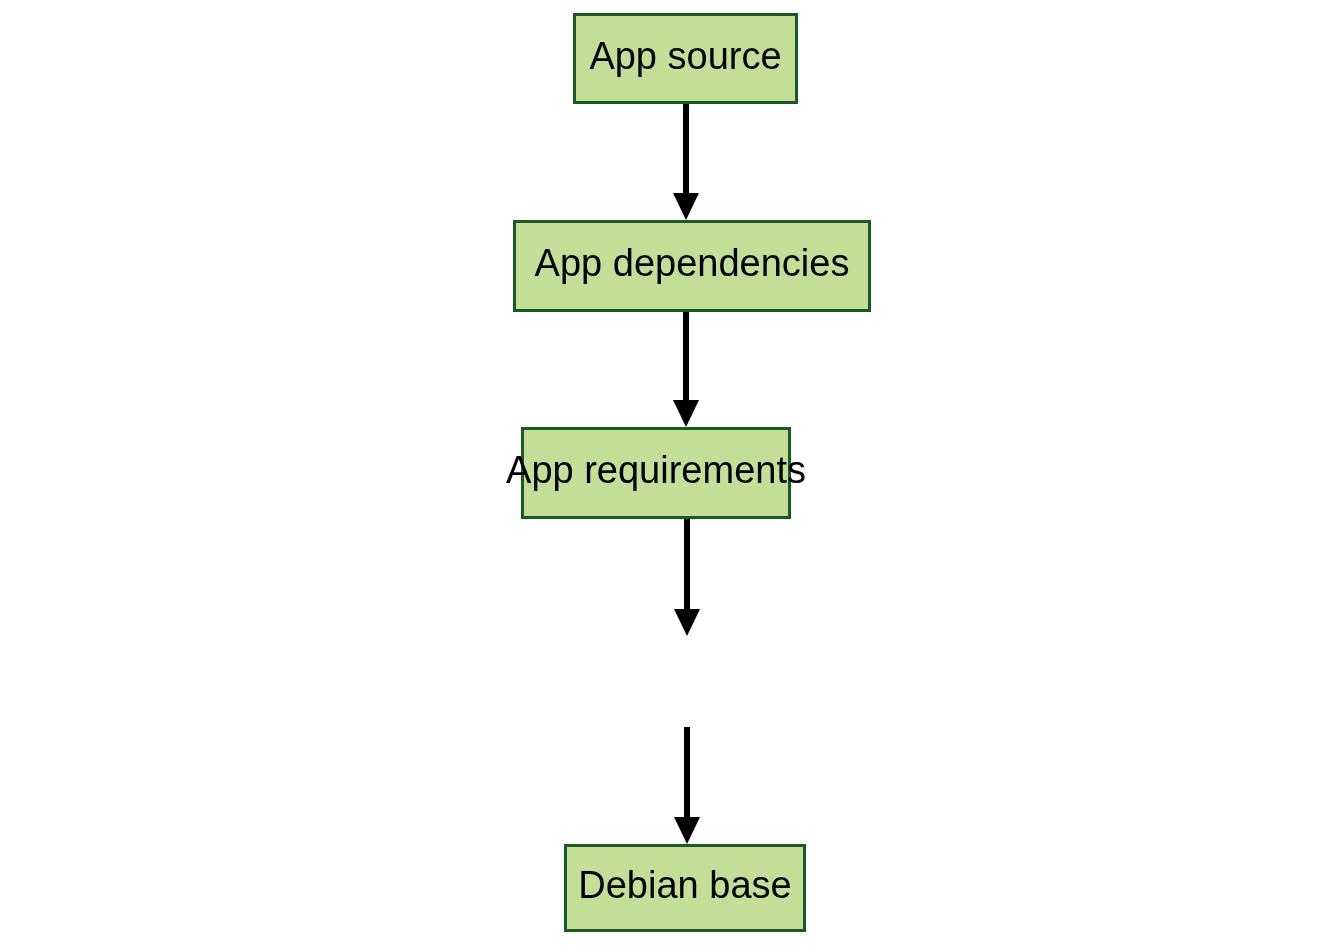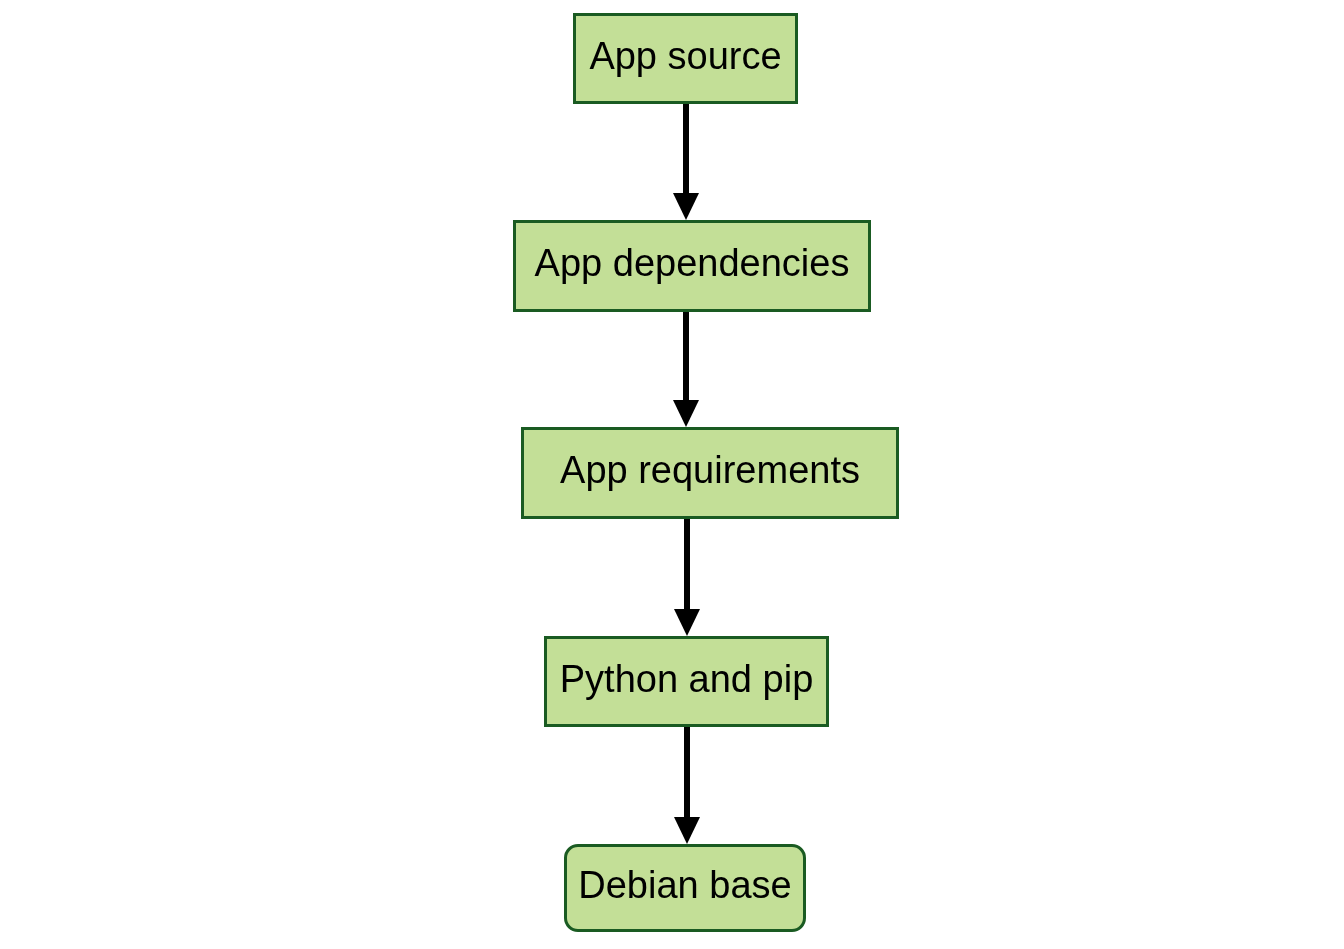--- a/index.html
+++ b/index.html
@@ -57,27 +57,24 @@
 </head>
 <body>
 
 <div class="stage" style="--bg: #ffffff; --node-fill: #c3df97; --node-border: #1a5b22; --arrow: #000000; --text: #000000;">
     <div class="node" style="left: 573px; top: 13px; width: 225px; height: 91px;">
     <span class="label">App source</span>
   </div>
     <div class="node" style="left: 513px; top: 220px; width: 358px; height: 92px;">
     <span class="label">App dependencies</span>
   </div>
-    <div class="node" style="left: 521px; top: 427px; width: 378px; height: 92px;">
+    <div class="node" style="left: 521px; top: 427px; width: 270px; height: 92px;">
     <span class="label">App requirements</span>
   </div>
-    <div class="node" style="left: 544px; top: 636px; width: 285px; height: 91px;">
-    <span class="label">Python and pip</span>
-  </div>
-    <div class="node" style="left: 564px; top: 844px; width: 242px; height: 88px; border-radius: 14px;">
+    <div class="node" style="left: 564px; top: 844px; width: 242px; height: 88px;">
     <span class="label">Debian base</span>
   </div>
     <div class="edge" style="left: 672.5px; top: 104px; width: 26px; height: 116px;">
     <div class="shaft" style="height: 91px;"></div>
     <div class="head"></div>
   </div>
     <div class="edge" style="left: 673px; top: 312px; width: 26px; height: 115px;">
     <div class="shaft" style="height: 90px;"></div>
     <div class="head"></div>
   </div>

